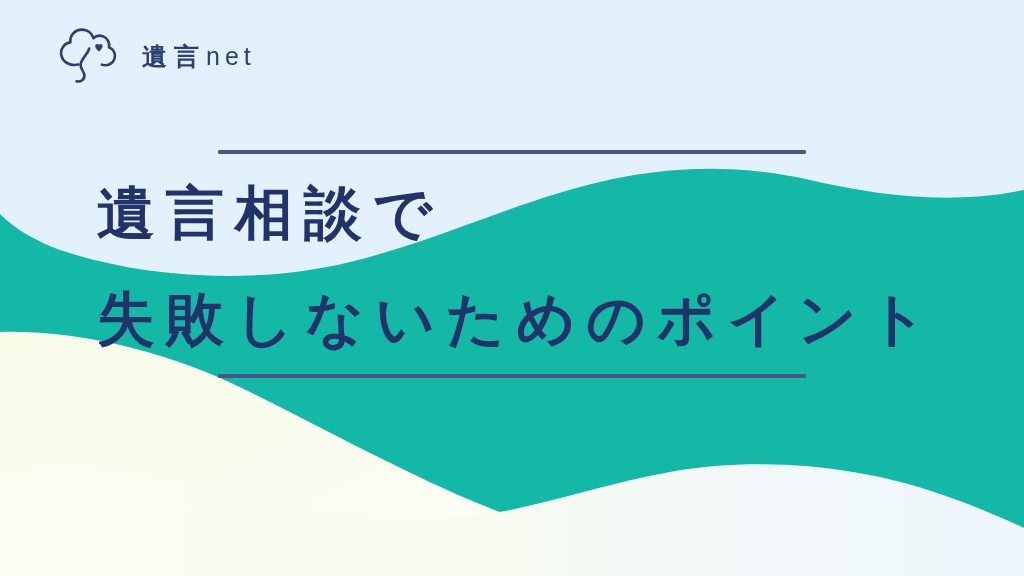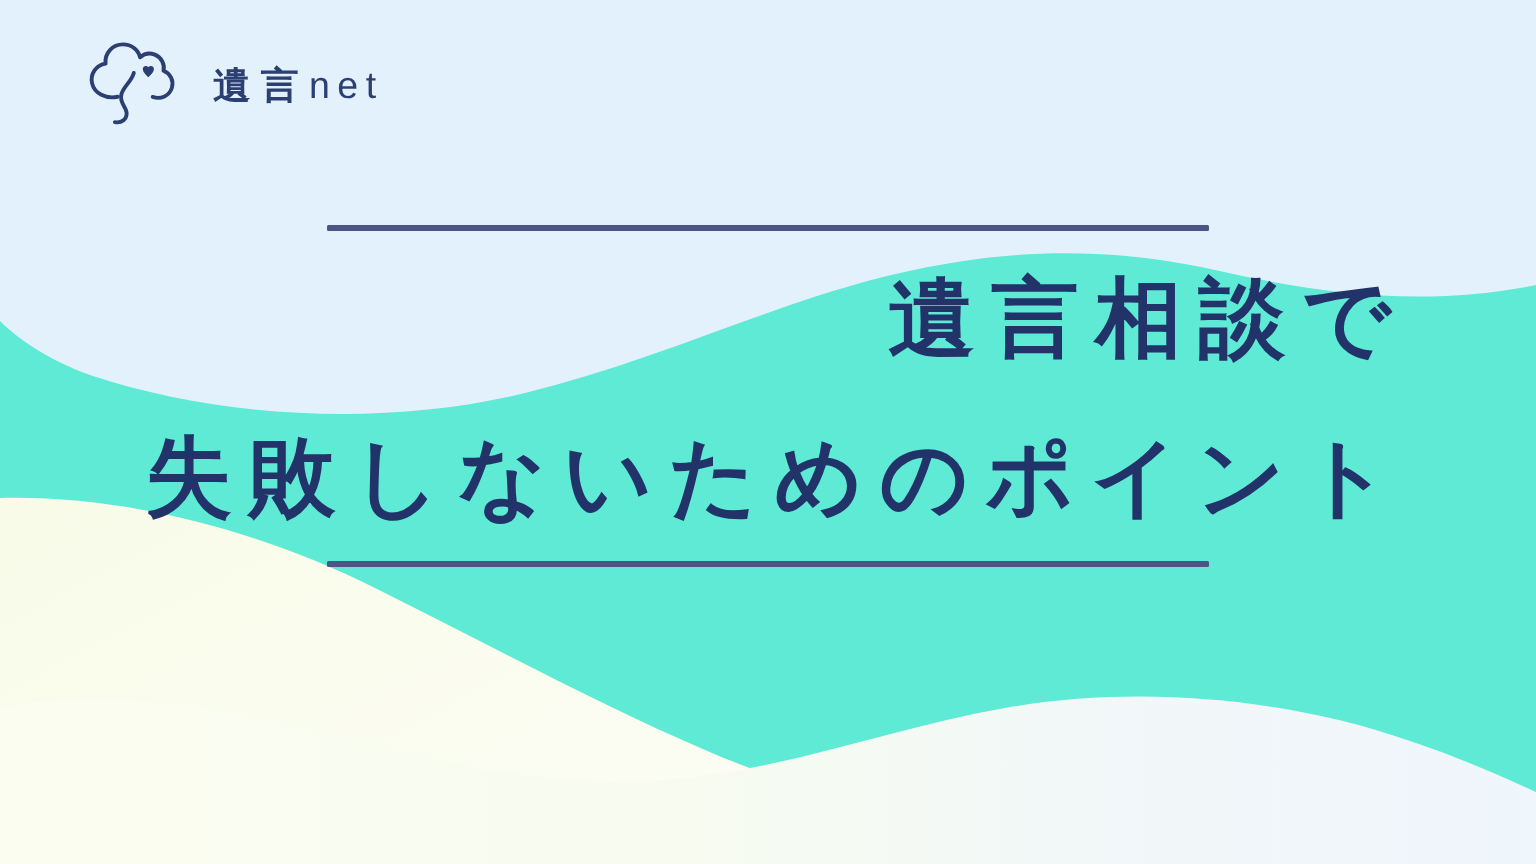--- a/index.html
+++ b/index.html
@@ -8,21 +8,21 @@
     background: #ffffff;
   }
   body {
     font-family: "Liberation Sans", sans-serif;
   }
   .slide {
     position: relative;
     width: 1024px;
     height: 576px;
     overflow: hidden;
-    background: #5eead4;
+    background: #14b8a6;
   }
 
   
   .bg-layer {
     position: absolute;
     inset: 0;
     width: 1024px;
     height: 576px;
     pointer-events: none;
   }
@@ -79,21 +79,21 @@
     background: #4e5585;
     border-radius: 1px;
   }
   .rule-top { margin-bottom: 22px; }
   .rule-bottom { margin-top: 18px; }
 
   .headline {
     color: #22336a;
     font-family: Liberation Sans, sans-serif;
     font-weight: 700;
-    text-align: right;
+    text-align: left;
     line-height: 1.28;
     white-space: nowrap;
   }
   .headline .hl-line {
     display: block;
   }
   .headline .hl-line-1 {
     font-size: 58px;
     letter-spacing: 11px;
     text-indent: 11px;

